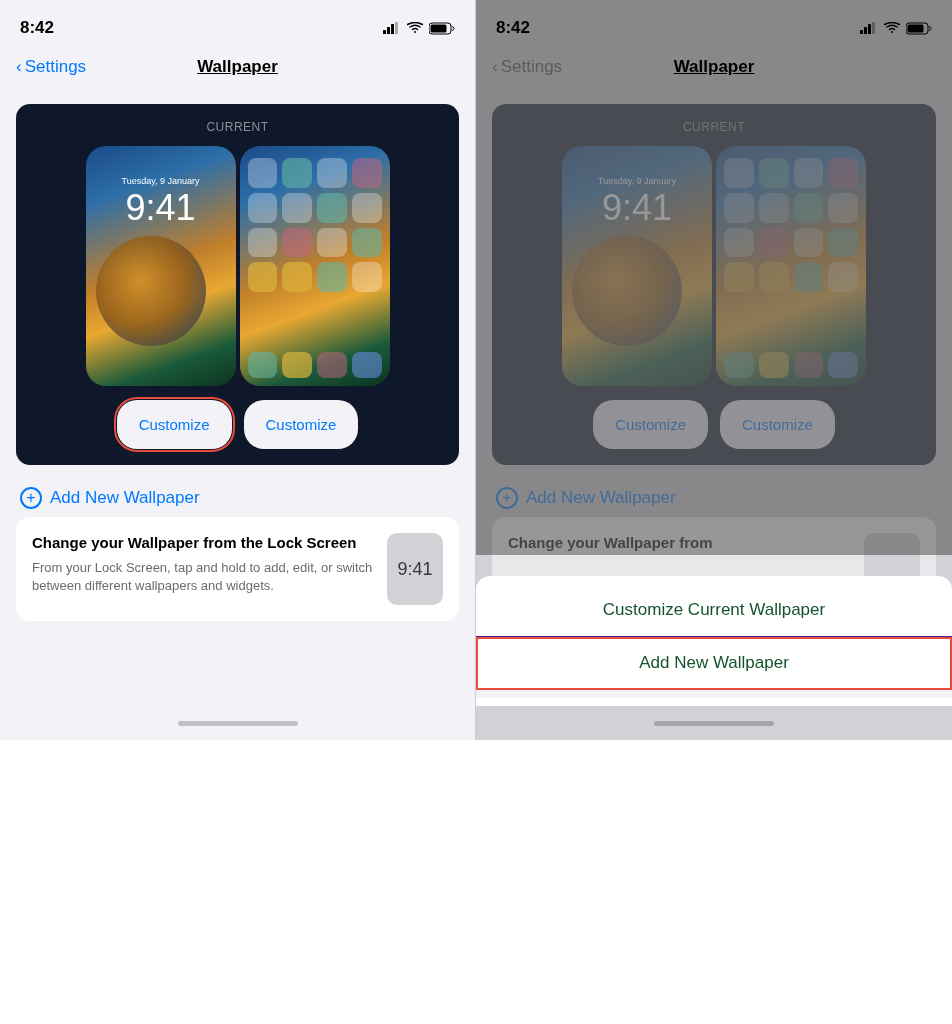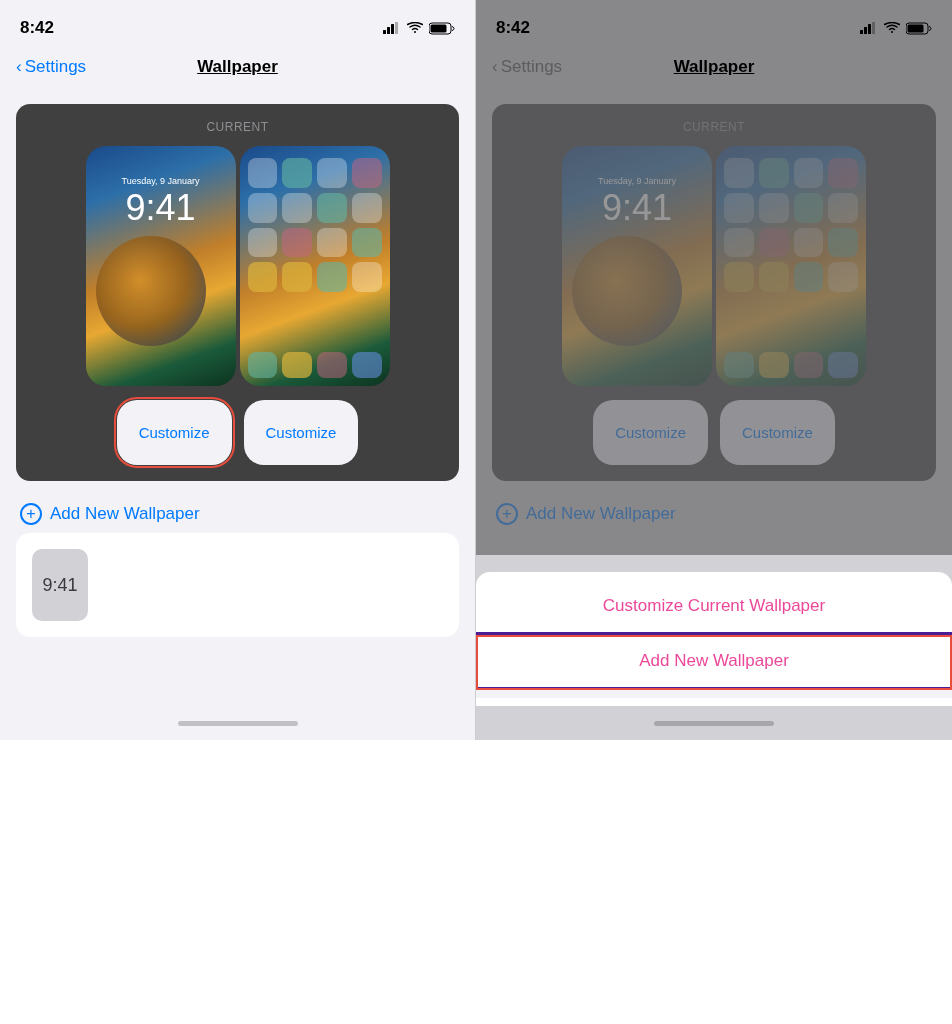--- a/index.html
+++ b/index.html
@@ -80,21 +80,21 @@
 
     
     .content {
       flex: 1;
       padding: 12px 16px;
       overflow: hidden;
     }
 
     
     .wallpaper-card {
-      background: #404040;
+      background: #0f172a;
       border-radius: 14px;
       padding: 16px;
       margin-bottom: 14px;
     }
     .card-label {
       text-align: center;
       font-size: 12px;
       font-weight: 500;
       color: #8e8e93;
       letter-spacing: 0.5px;
@@ -194,21 +194,21 @@
     
     .customize-row {
       display: flex;
       gap: 12px;
       justify-content: center;
     }
     .customize-btn {
       background: #f2f2f7;
       border: none;
       border-radius: 20px;
-      padding: 24px 22px;
+      padding: 16px 22px;
       font-size: 15px;
       color: #007aff;
       cursor: pointer;
       font-family: inherit;
     }
     .customize-btn.highlighted {
       outline: 2px solid #e74c3c;
       outline-offset: 1px;
     }
 
@@ -293,22 +293,22 @@
       left: 0; right: 0;
       background: #fff;
       border-radius: 14px 14px 0 0;
       padding: 8px 0;
       z-index: 10;
     }
     .overlay-item {
       padding: 16px 20px;
       text-align: center;
       font-size: 17px;
-      color: #ec4899;
-      border-bottom: 3px solid #4c1d95;
+      color: #14532d;
+      border-bottom: 1px solid #4c1d95;
       cursor: pointer;
     }
     .overlay-item:last-child {
       border-bottom: none;
     }
     .overlay-item.highlighted {
       outline: 2px solid #e74c3c;
       outline-offset: -2px;
       border-radius: 0;
     }
@@ -419,20 +419,24 @@
         <button class="customize-btn">Customize</button>
       </div>
     </div>
 
     <div class="add-wallpaper-row">
       <div class="add-icon">+</div>
       <span>Add New Wallpaper</span>
     </div>
 
     <div class="info-card">
+      <div class="info-text">
+        <div class="info-title">Change your Wallpaper from the Lock Screen</div>
+        <div class="info-desc">From your Lock Screen, tap and hold to add, edit, or switch between different wallpapers and widgets.</div>
+      </div>
       <div class="info-thumb">
         <span>9:41</span>
       </div>
     </div>
   </div>
 
   <div class="home-indicator">
     <div class="home-bar"></div>
   </div>
 </div>
@@ -516,20 +520,26 @@
       </div>
       <div class="customize-row">
         <button class="customize-btn">Customize</button>
         <button class="customize-btn">Customize</button>
       </div>
     </div>
     <div class="add-wallpaper-row">
       <div class="add-icon">+</div>
       <span>Add New Wallpaper</span>
     </div>
+    <div class="info-card">
+      <div class="info-text">
+        <div class="info-title">Change your Wallpaper from</div>
+      </div>
+      <div class="info-thumb"></div>
+    </div>
   </div>
 
   <div class="overlay-sheet">
     <div class="overlay-item">Customize Current Wallpaper</div>
     <div class="overlay-item highlighted">Add New Wallpaper</div>
     <div class="overlay-divider"></div>
   </div>
 
   <div class="home-indicator">
     <div class="home-bar"></div>

